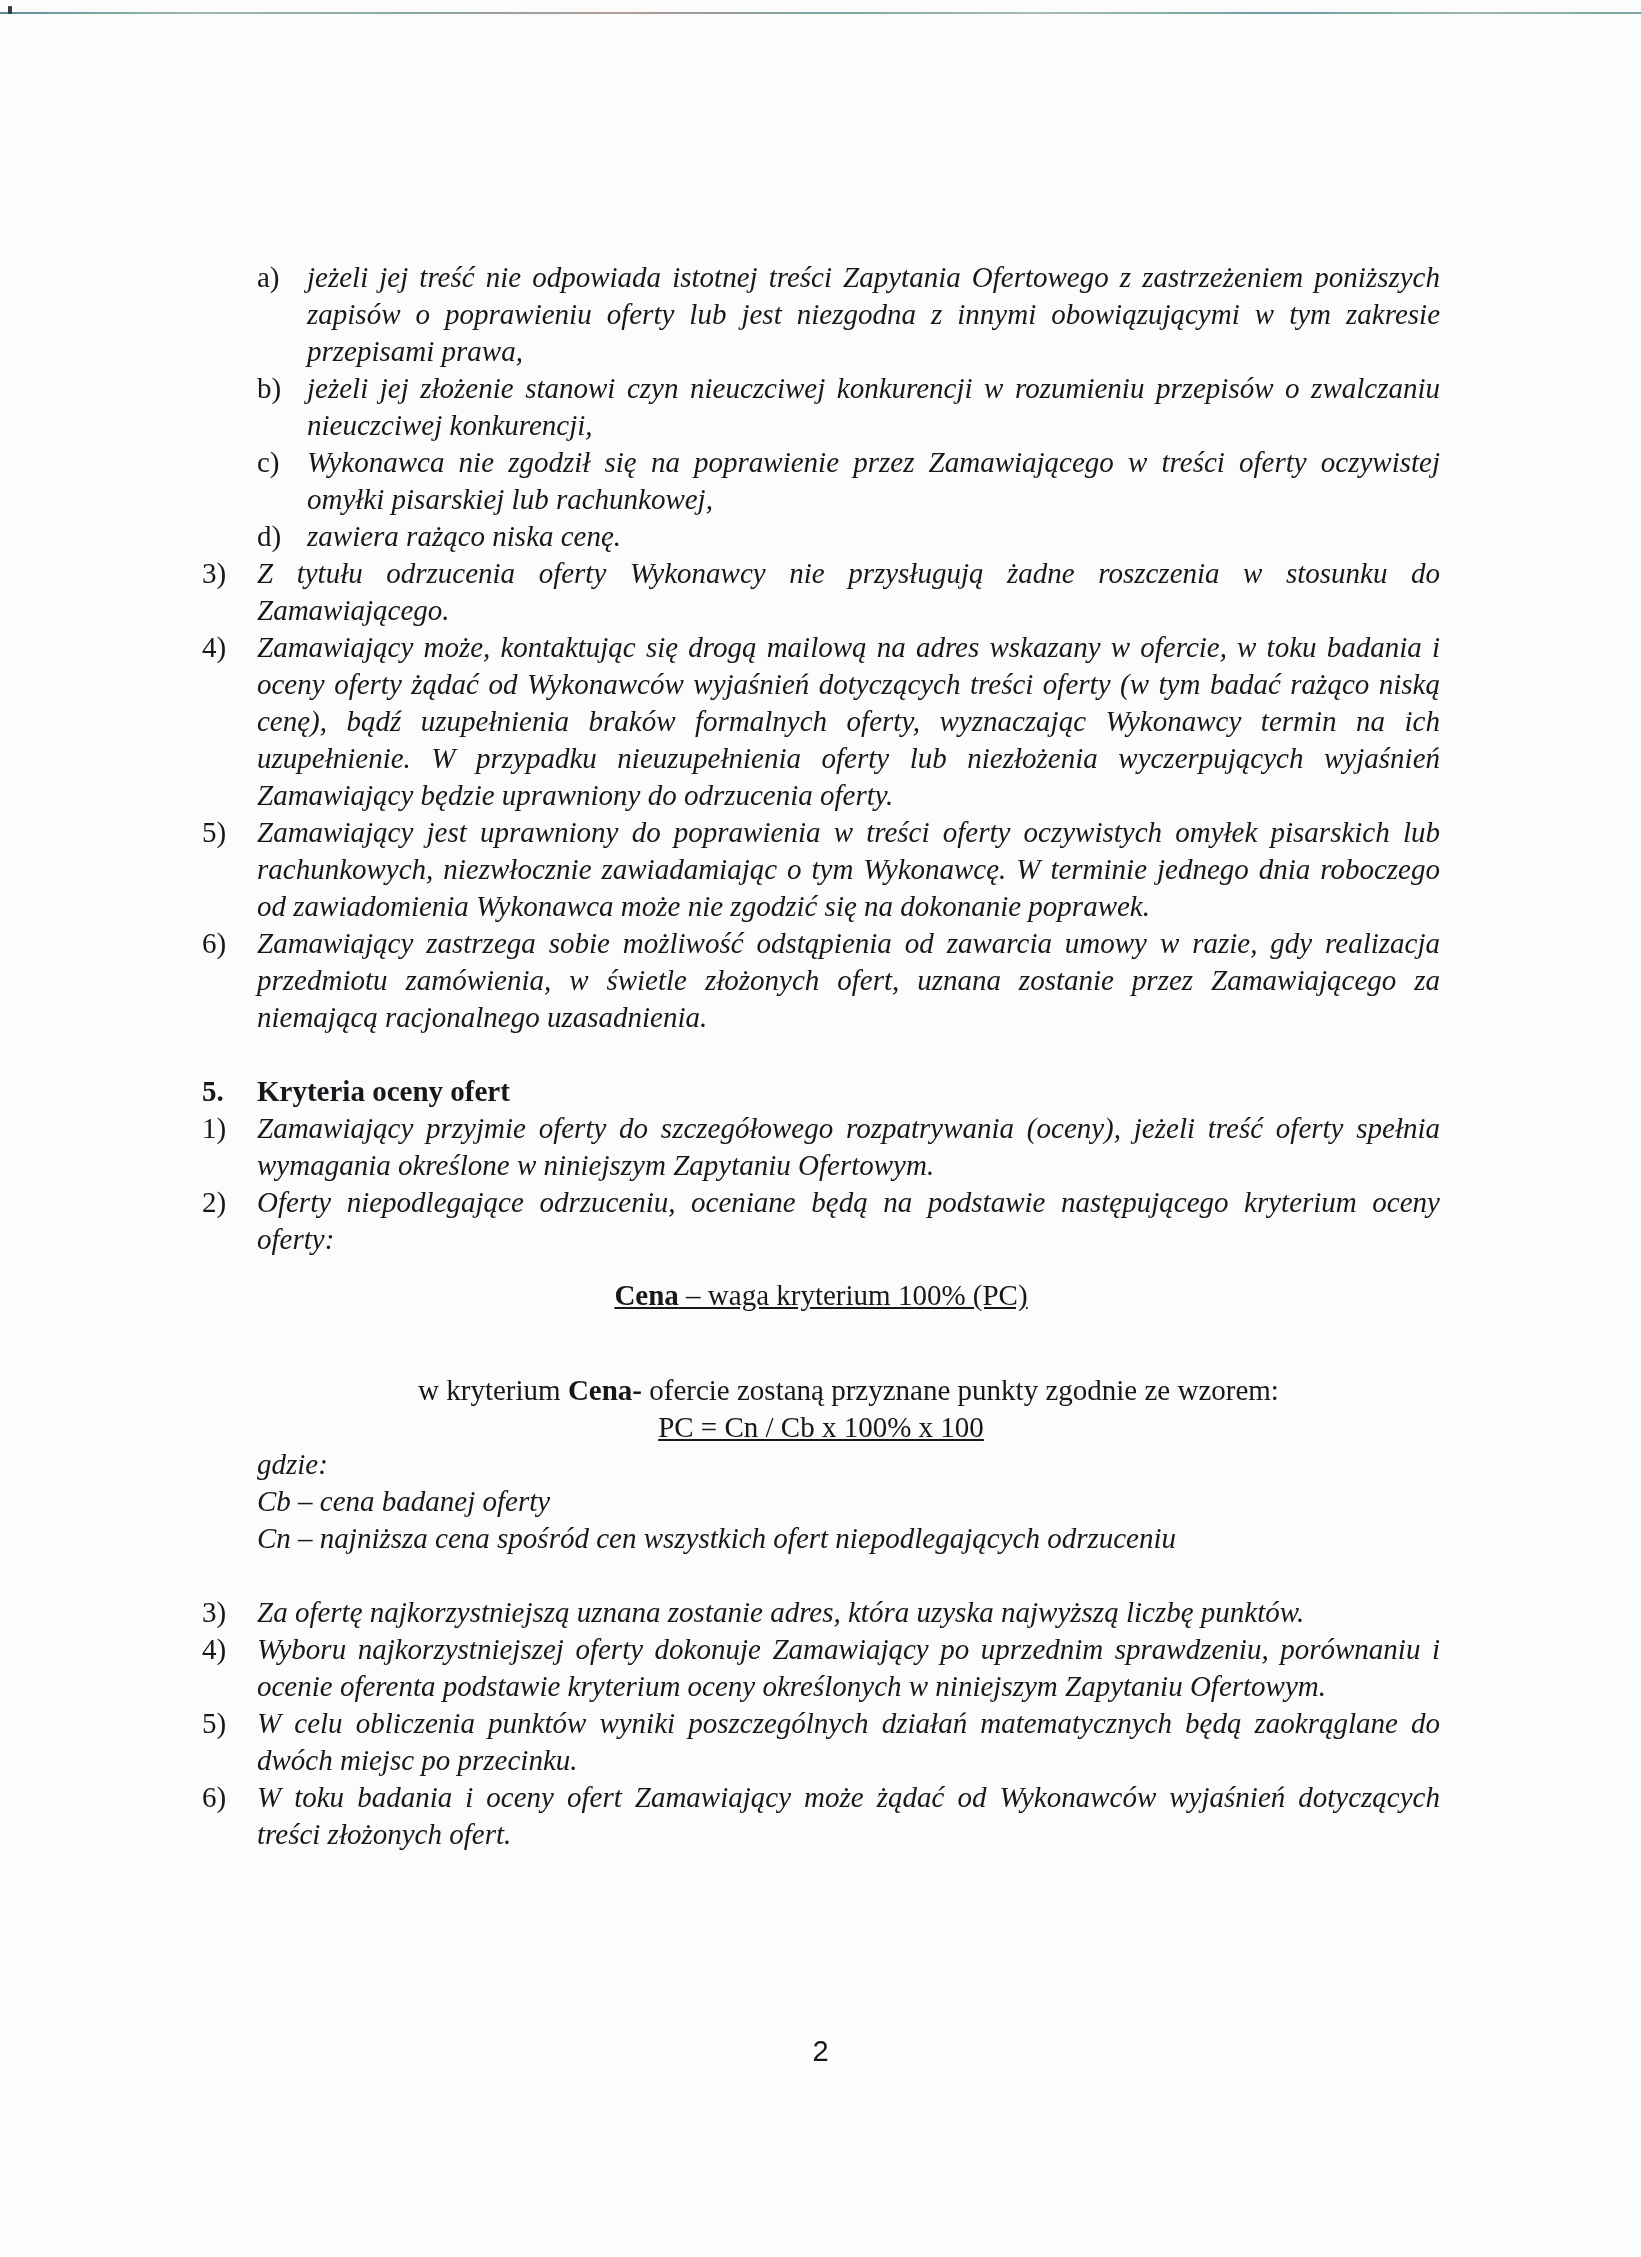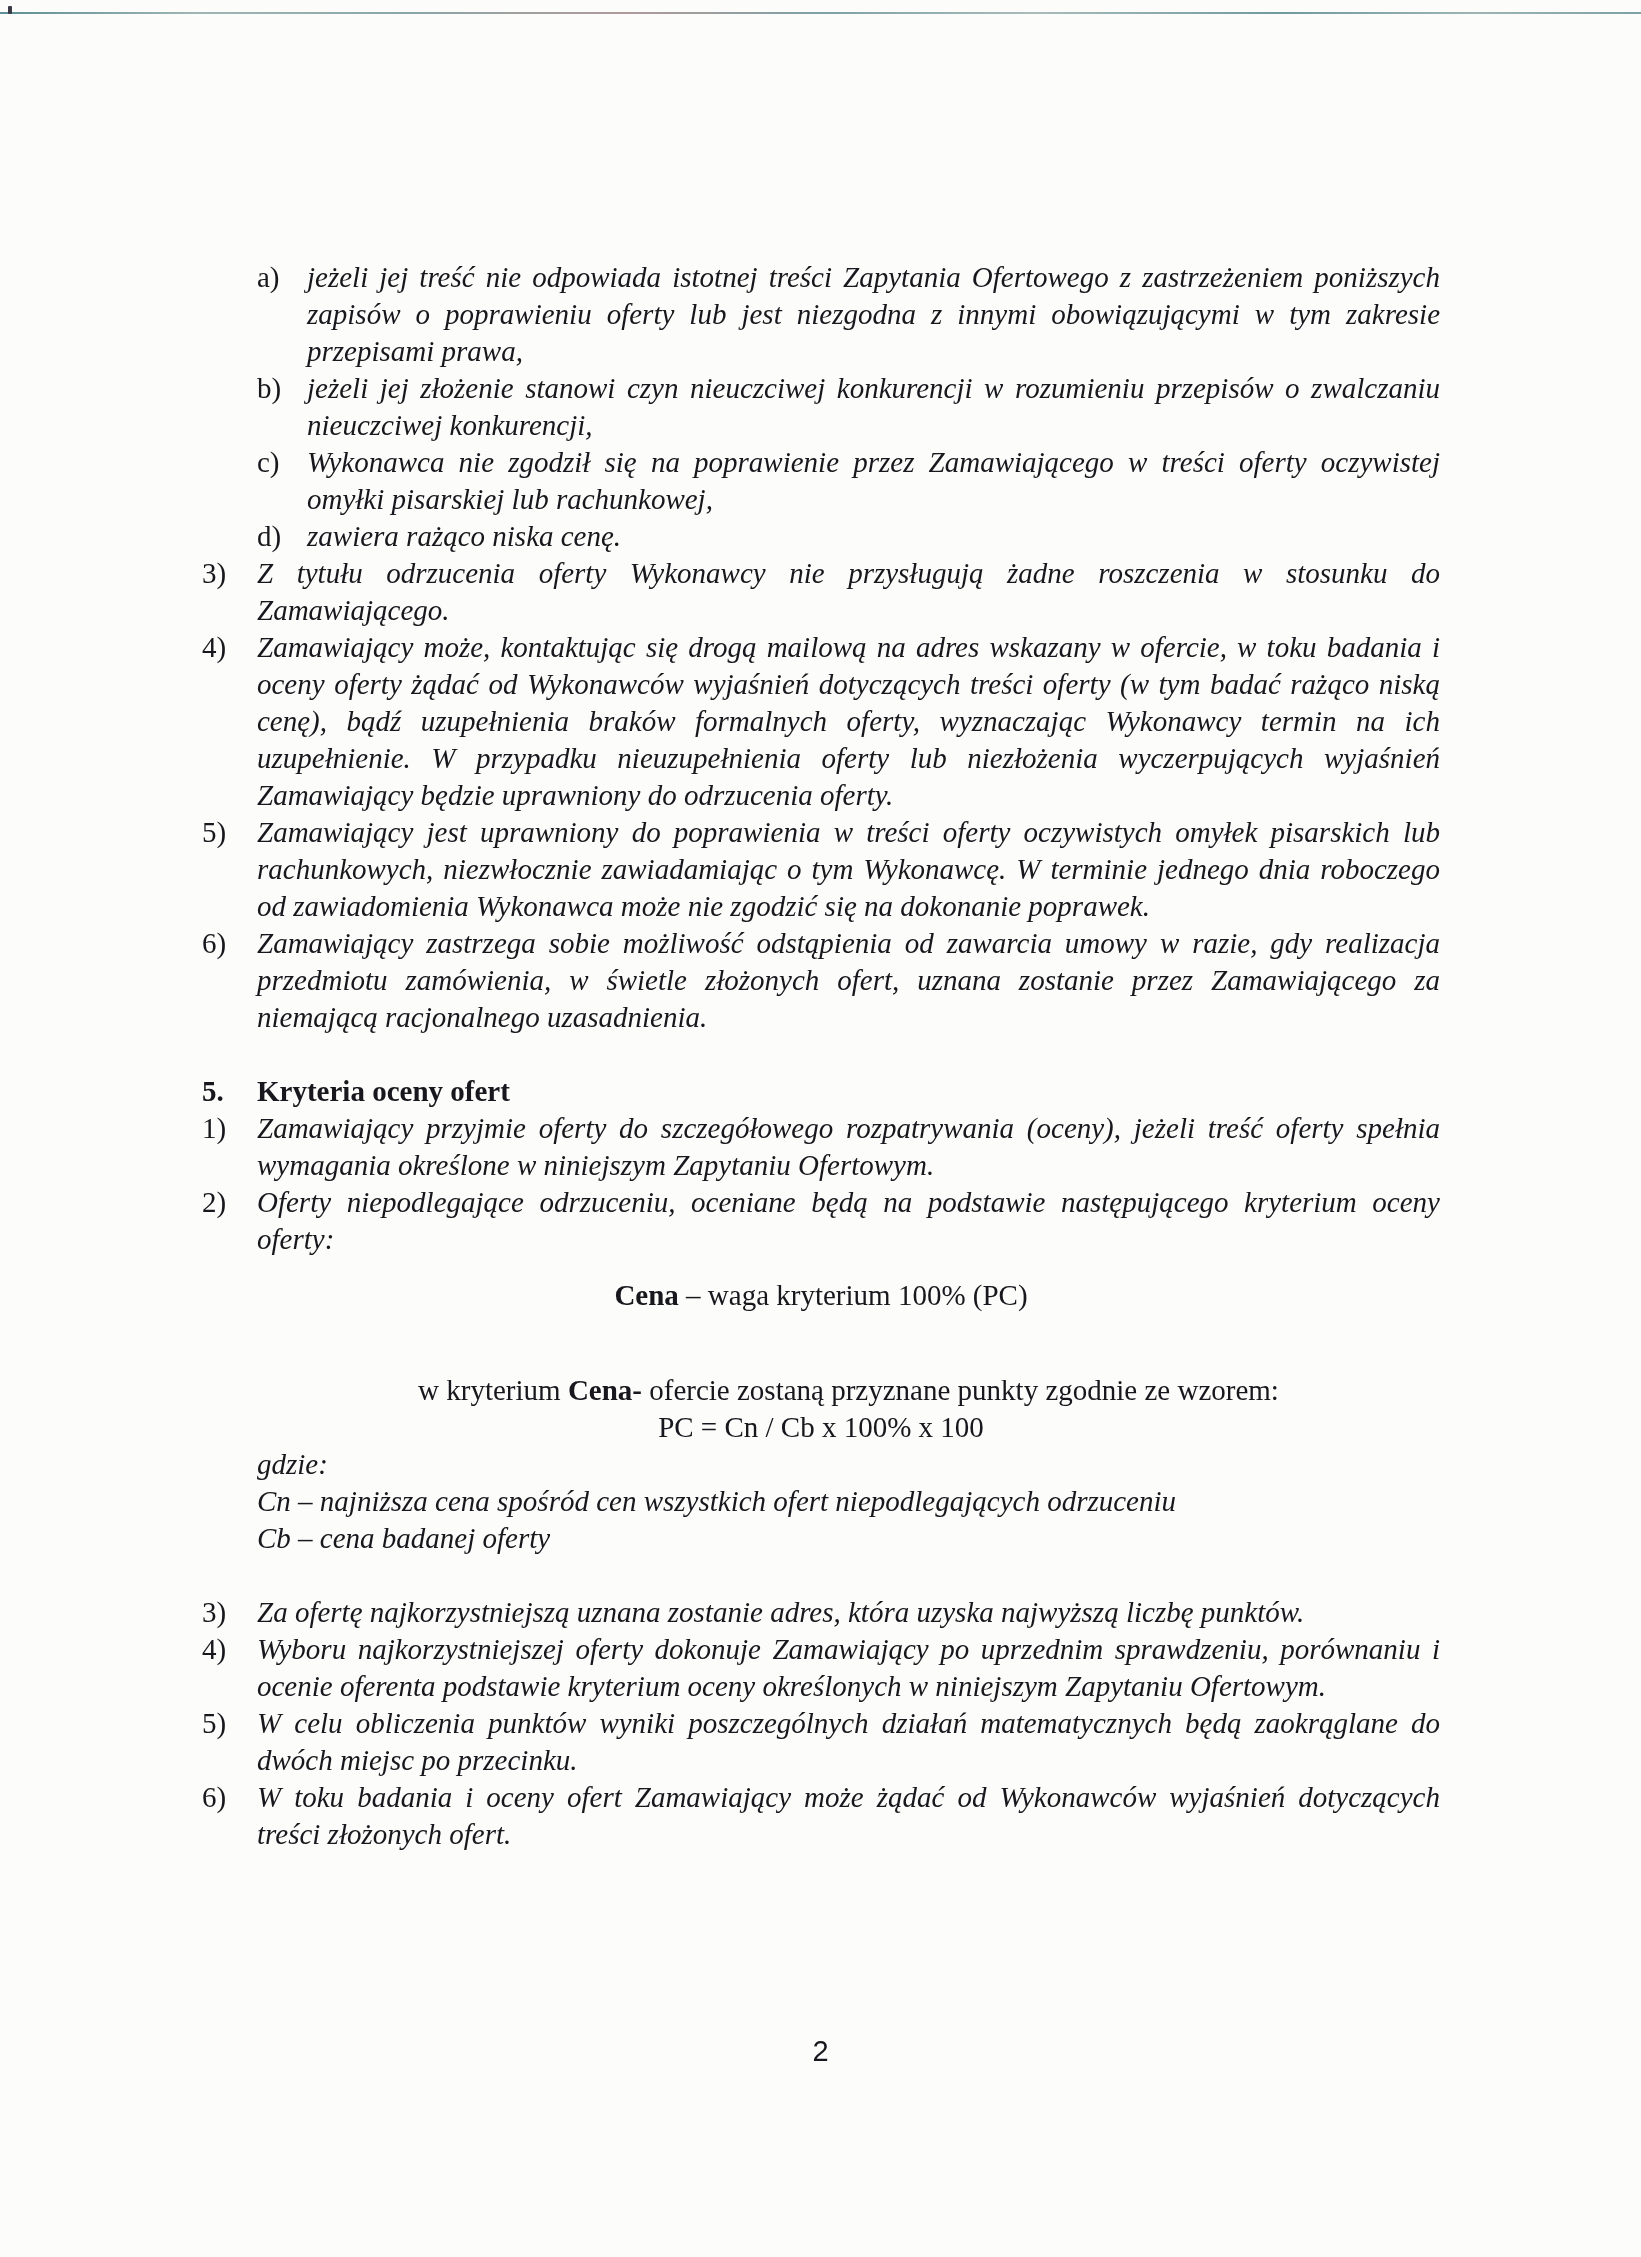--- a/index.html
+++ b/index.html
@@ -63,20 +63,21 @@
   .section-heading {
     display: flex;
     font-weight: bold;
     margin-top: 37px;
   }
   .section-heading .lbl {
     flex: 0 0 55px;
   }
   .centered-line {
     text-align: center;
+    text-decoration: underline;
   }
   .criterion-line {
     margin-top: 19.3px;
   }
   .formula-intro {
     margin-top: 58px;
     padding-left: 55px;
     text-align: center;
   }
   .plain-line {
@@ -164,22 +165,22 @@
     <span class="bold">Cena</span><span> – waga kryterium  100% (PC)</span>
   </div>
 
   <div class="formula-intro">
     <span>w kryterium </span><span class="bold">Cena-</span><span>  ofercie zostaną przyznane punkty zgodnie ze wzorem:</span>
   </div>
 
   <div class="centered-line">PC = Cn / Cb x 100% x 100</div>
 
   <div class="plain-line">gdzie:</div>
+  <div class="plain-line">Cb – cena badanej oferty</div>
   <div class="plain-line">Cn – najniższa cena spośród cen wszystkich ofert niepodlegających odrzuceniu</div>
-  <div class="plain-line">Cb – cena badanej oferty</div>
 
   <div class="after-defs">
     <div class="item">
       <span class="lbl">3)</span>
       <span class="txt">Za ofertę najkorzystniejszą uznana zostanie adres, która uzyska najwyższą liczbę punktów.</span>
     </div>
     <div class="item">
       <span class="lbl">4)</span>
       <span class="txt">Wyboru najkorzystniejszej oferty dokonuje Zamawiający po uprzednim sprawdzeniu, porównaniu i ocenie oferenta podstawie kryterium oceny określonych w niniejszym Zapytaniu Ofertowym.</span>
     </div>

